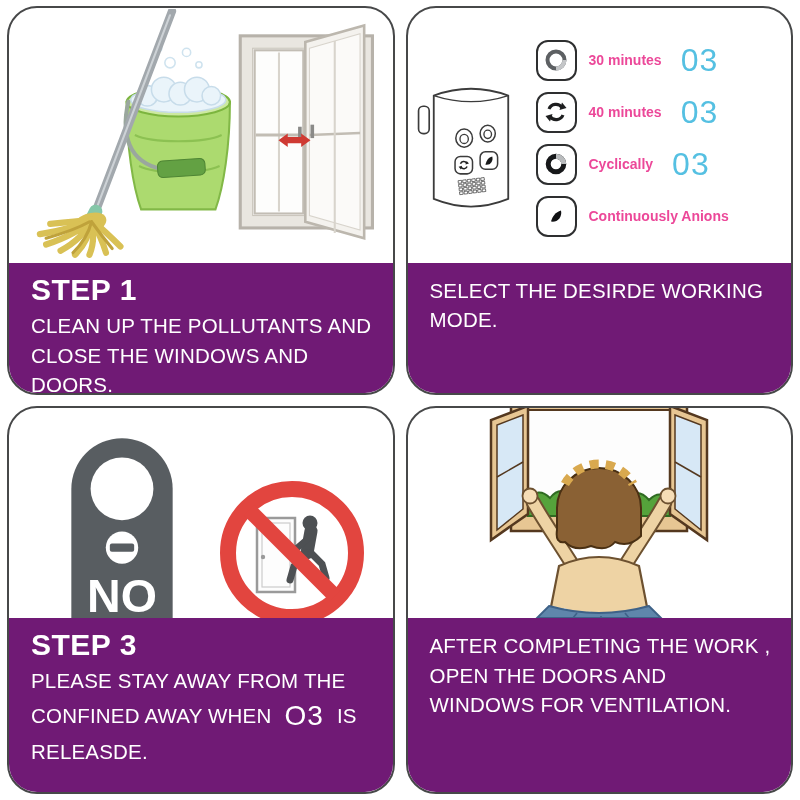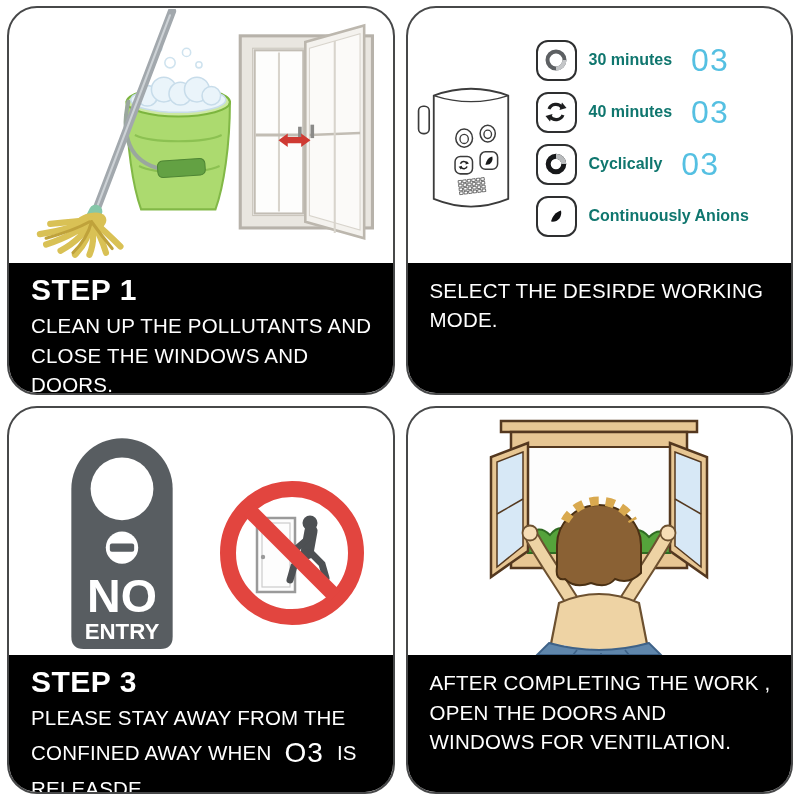--- a/index.html
+++ b/index.html
@@ -3,34 +3,34 @@
 <meta charset="utf-8">
 <style>
   html,body{margin:0;padding:0;}
   body{width:800px;height:800px;background:#ffffff;font-family:"Liberation Sans",sans-serif;overflow:hidden;}
   .grid{position:absolute;left:7px;top:6px;width:786px;height:788px;display:grid;
         grid-template-columns:1fr 1fr;grid-template-rows:1fr 1fr;gap:11px;}
   .panel{background:#fff;border:2px solid #474849;border-radius:30px;overflow:hidden;
          display:flex;flex-direction:column;}
   .art{flex:1;position:relative;display:flex;align-items:center;justify-content:center;overflow:hidden;}
   .art svg{display:block;}
-  .caption{background:#000000;color:#fff;padding:9px 16px 0 22px;box-sizing:border-box;}
+  .caption{background:#701a75;color:#fff;padding:9px 16px 0 22px;box-sizing:border-box;}
   .row-top .caption{height:130px;}
-  .row-bottom .caption{height:137px;}
+  .row-bottom .caption{height:174px;}
   .step-title{font-size:30px;font-weight:bold;line-height:1.18;white-space:pre;letter-spacing:.5px;}
   .caption-text{font-size:20.5px;font-weight:normal;line-height:1.45;margin-top:4px;letter-spacing:.2px;}
   .o3-big{font-size:28px;margin:0 13px;vertical-align:-2px;letter-spacing:1px;}
   
   .art2{display:flex;flex-direction:row;align-items:center;justify-content:flex-start;padding:2px 2px 0 6px;gap:8px;}
   .device-svg{margin-top:18px;flex:0 0 auto;}
   .modes{display:flex;flex-direction:column;gap:11px;margin-top:4px;}
   .mode-row{display:flex;align-items:center;gap:12px;}
   .mode-icon-box{width:41px;height:41px;border:2.5px solid #2e2f30;border-radius:12px;background:#fff;
                  display:flex;align-items:center;justify-content:center;flex:0 0 auto;box-sizing:border-box;}
-  .mode-label{color:#0f766e;font-weight:bold;font-size:16px;white-space:nowrap;}
+  .mode-label{color:#ec4899;font-weight:bold;font-size:14px;white-space:nowrap;}
   .mode-suffix{color:#55c0e2;font-size:32px;font-weight:400;margin-left:7px;letter-spacing:1px;}
   
   .art3{display:flex;align-items:flex-start;justify-content:space-between;padding:18px 26px 2px 52px;}
   
   .art4{align-items:flex-end;}
 </style>
 </head>
 <body>
 
 <div class="grid">

